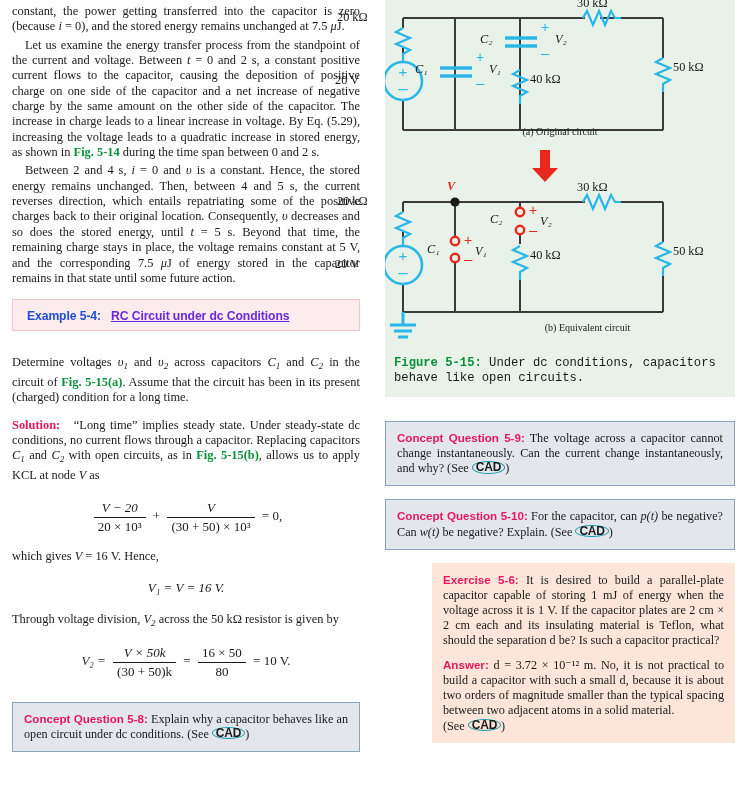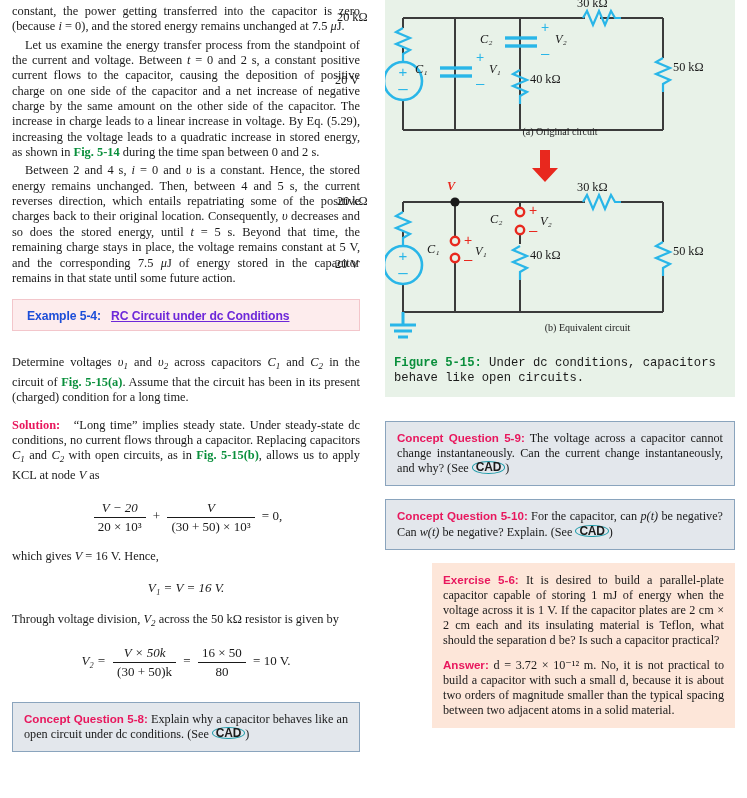--- a/index.html
+++ b/index.html
@@ -276,16 +276,17 @@
       <p><span class="cqlabel">Concept Question 5-9:</span><span> The voltage across a capacitor cannot change instantaneously. Can the current change instantaneously, and why? (See </span><span class="cad">CAD</span><span>)</span></p>
     </div>
 
     <div class="cqbox" style="margin-top:13px;">
       <p><span class="cqlabel">Concept Question 5-10:</span><span> For the capacitor, can </span><span class="mi">p(t)</span><span> be negative? Can </span><span class="mi">w(t)</span><span> be negative? Explain. (See </span><span class="cad">CAD</span><span>)</span></p>
     </div>
 
     <div class="exbox" style="margin-top:13px;margin-left:47px;">
       <p><span class="cqlabel">Exercise 5-6:</span><span> It is desired to build a parallel-plate capacitor capable of storing 1 mJ of energy when the voltage across it is 1 V. If the capacitor plates are 2 cm × 2 cm each and its insulating material is Teflon, what should the separation d be? Is such a capacitor practical?</span></p>
       <p style="margin-top:9px;"><span class="cqlabel">Answer:</span><span> d = 3.72 × 10⁻¹² m. No, it is not practical to build a capacitor with such a small d, because it is about two orders of magnitude smaller than the typical spacing between two adjacent atoms in a solid material.</span></p>
+      <p><span>(See </span><span class="cad">CAD</span><span>)</span></p>
     </div>
 
   </div>
 </div>
 
 </body></html>

